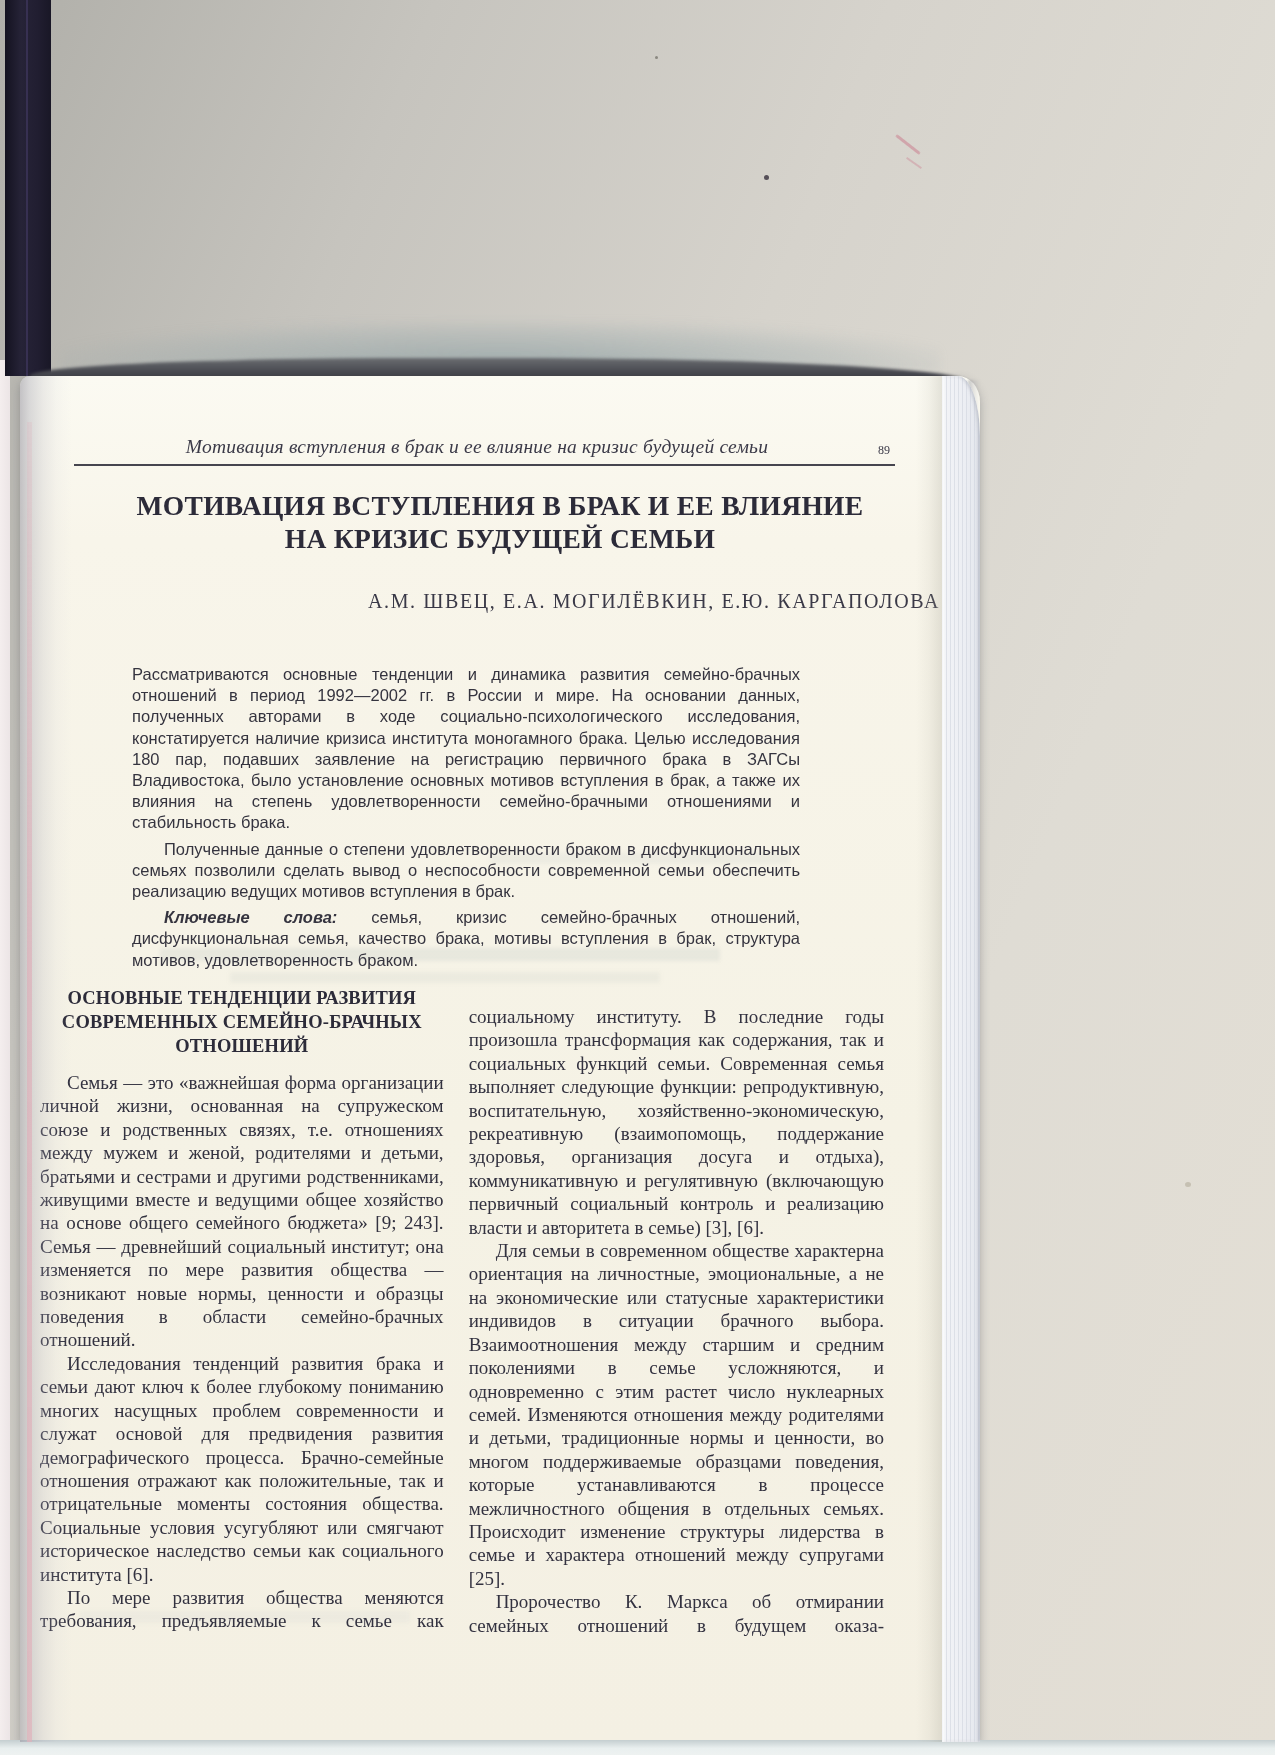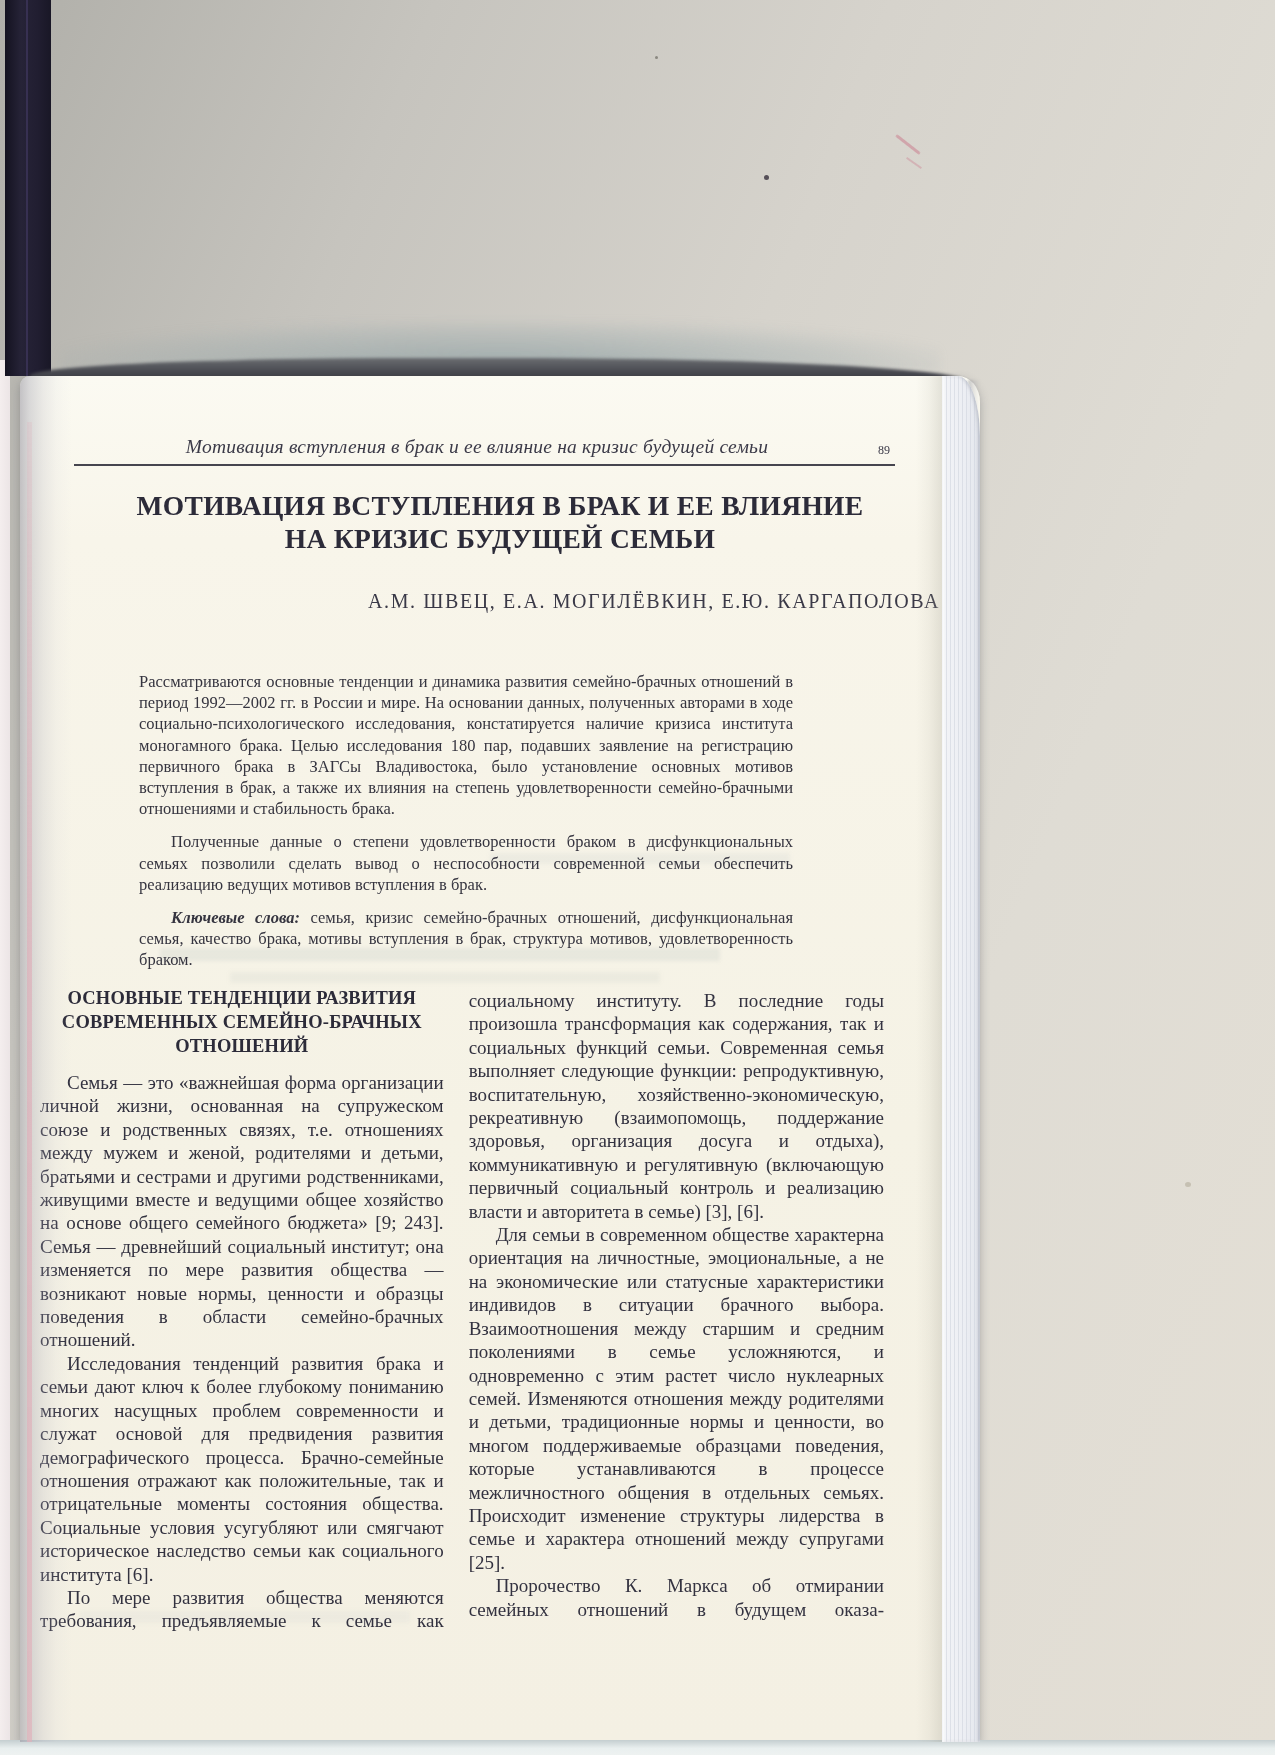--- a/index.html
+++ b/index.html
@@ -109,32 +109,32 @@
   }
   .authors{
     position:absolute;left:40px;top:214px;width:880px;z-index:3;
     text-align:right;font-size:20px;letter-spacing:1.6px;color:#3a3947;
   }
   .abstract{
     position:absolute;left:107px;top:283px;width:678px;z-index:3;
     font-family:"Liberation Sans", sans-serif;
     font-size:16.5px;line-height:21.2px;text-align:justify;color:#35343f;
   }
-  .abstract p{margin:12px;font-family:Liberation Serif, serif;}
+  .abstract p{margin:5px;}
   .abstract p.gap{margin-top:5px;}
   .abstract p.ind{text-indent:32px;}
   .kw-label{font-weight:bold;font-style:italic;}
   
   .columns{
     position:absolute;left:20px;top:610px;width:844px;z-index:3;
     display:flex;gap:25px;
   }
   .col{font-size:19px;line-height:23.4px;text-align:justify;color:#333240;}
   .col-left{width:412px;}
-  .col-right{width:424px;padding-top:3px;}
+  .col-right{width:424px;padding-top:3px;margin-top:16px;}
   .section-heading{
     font-weight:bold;font-size:18.5px;line-height:24px;text-align:center;
     color:#2c2b39;margin:0 auto 13px auto;max-width:372px;letter-spacing:.2px;
   }
   .col p{margin:0;}
   .col p.ind{text-indent:27px;}
   .col p.cont{text-align-last:justify;}
   
   .ghost{position:absolute;z-index:2;filter:blur(2px);pointer-events:none;}
   .ghost1{left:140px;top:572px;width:560px;height:13px;background:rgba(110,140,145,.10);}

